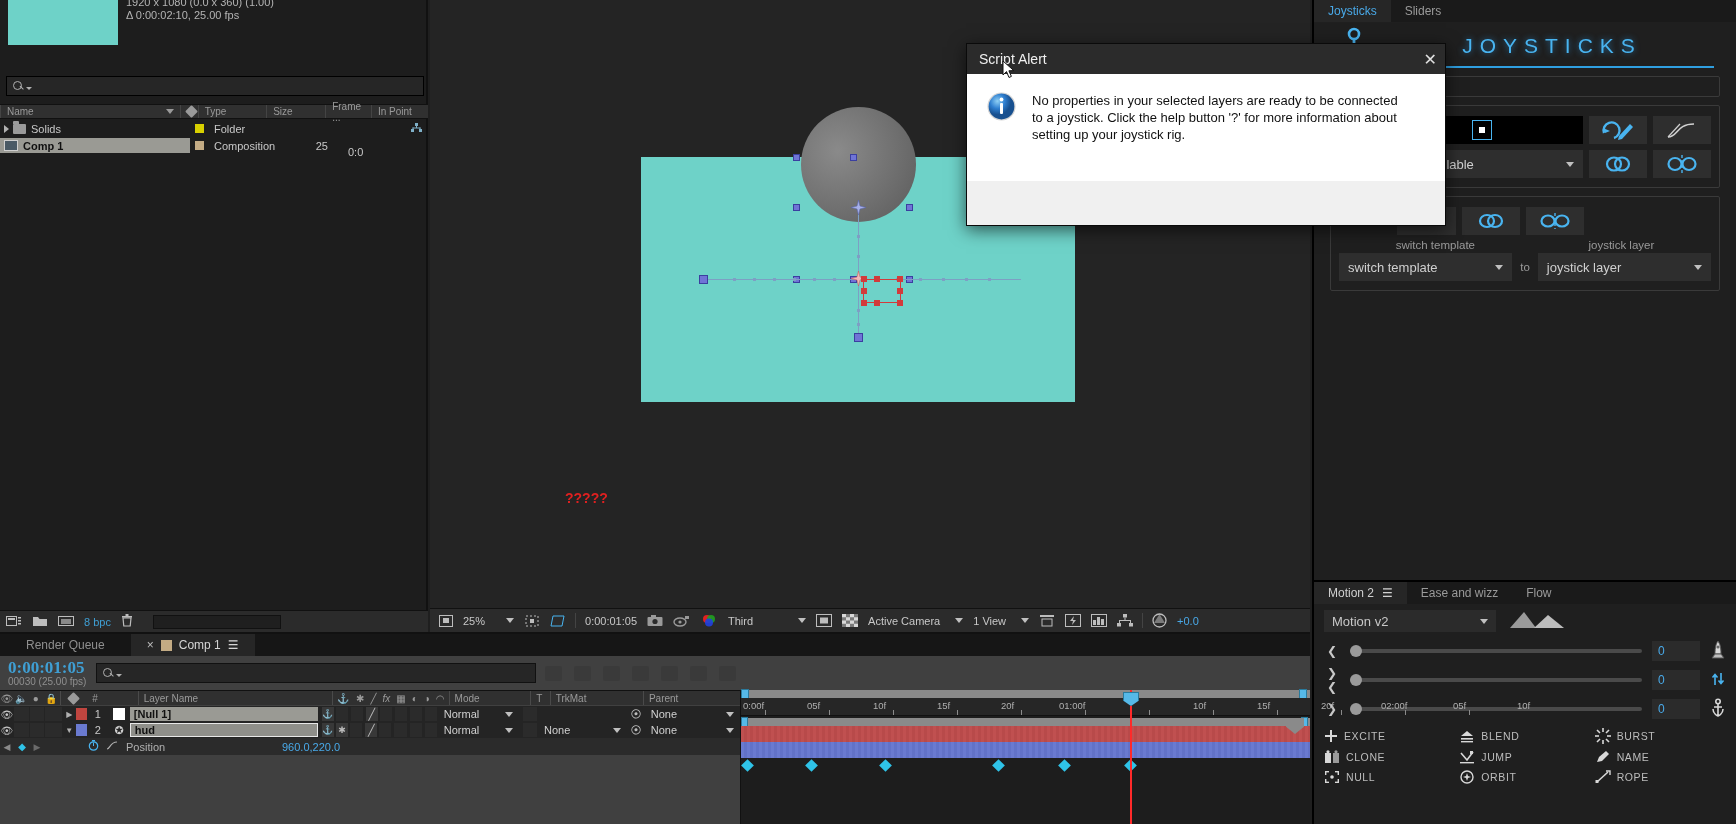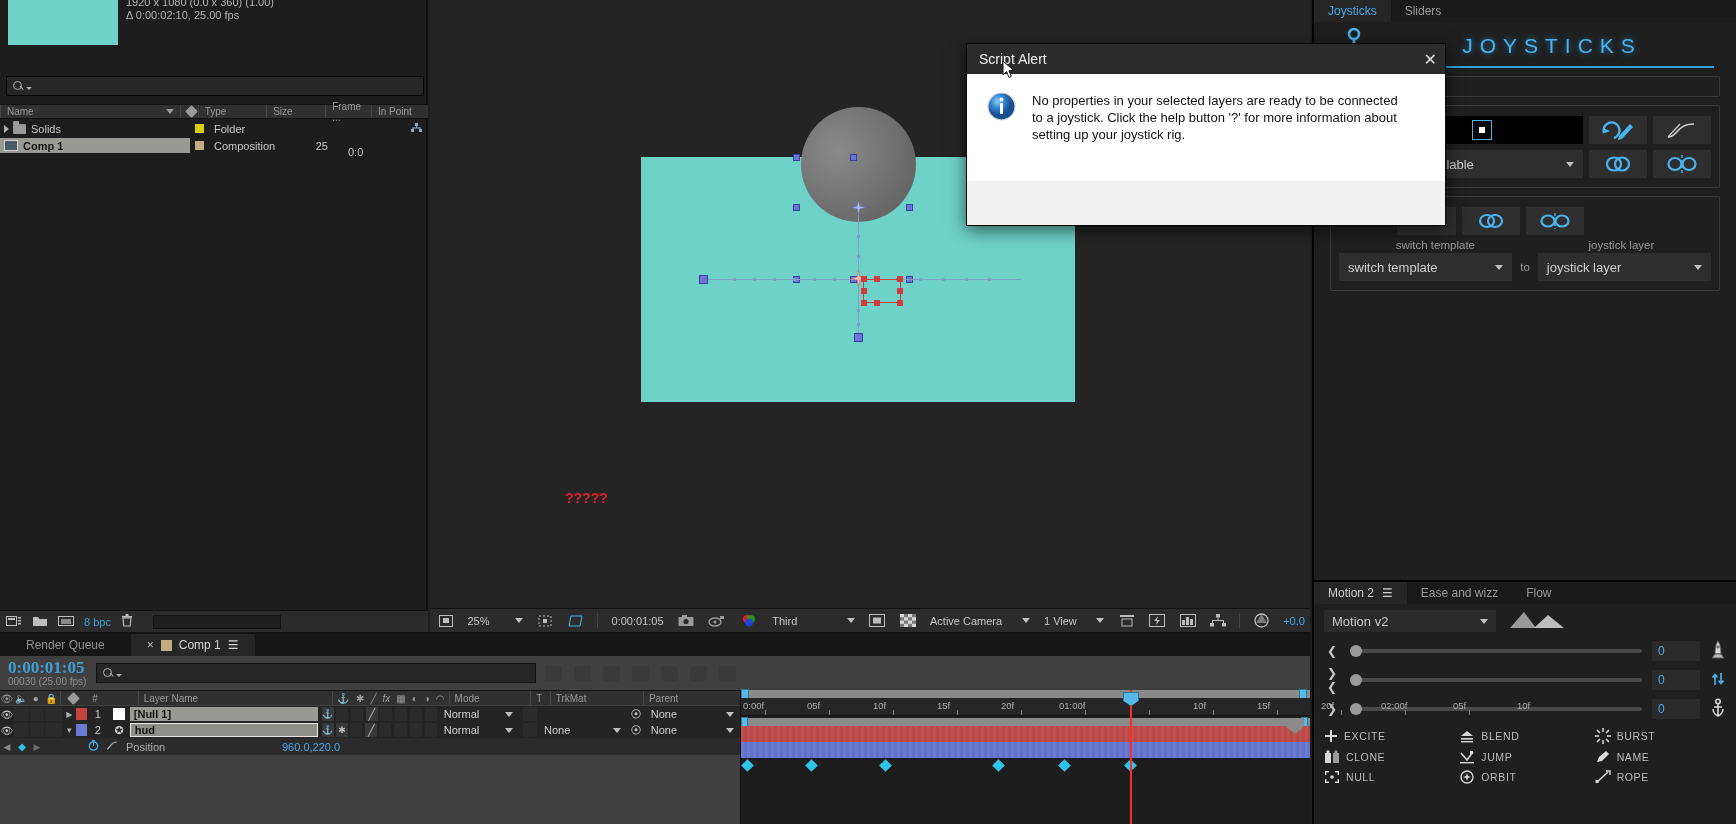--- a/index.html
+++ b/index.html
@@ -115,21 +115,21 @@
   }
   #qmarks {
     position: absolute; left: 135px; top: 490px;
     color: #e02020; font-weight: bold; font-size: 14px;
     font-family: "Liberation Sans", sans-serif;
   }
   #comp-toolbar {
     position: absolute; left: 0; bottom: 0; width: 880px; height: 24px;
     background: #2b2b2b; border-top: 1px solid #111;
     display: flex; align-items: center; gap: 0px; padding-left: 4px;
-    font-size: 11px; color: #c8c8c8; justify-content: space-between;
+    font-size: 11px; color: #c8c8c8;
   }
   .tb-item { display: flex; align-items: center; height: 24px; padding: 0 5px; gap: 4px; }
   .tb-sep { width: 1px; height: 15px; background: #444; margin: 0 4px; }
   .caret-dn { width:0;height:0;border-left:4px solid transparent;
               border-right:4px solid transparent;border-top:5px solid #c0c0c0; }
   .sq-ic { width: 14px; height: 12px; border: 1px solid #bdbdbd; }
   .sq-ic.inner::after { content:""; display:block; width:6px;height:5px;
      background:#bdbdbd; margin:2px auto; }
 
   

